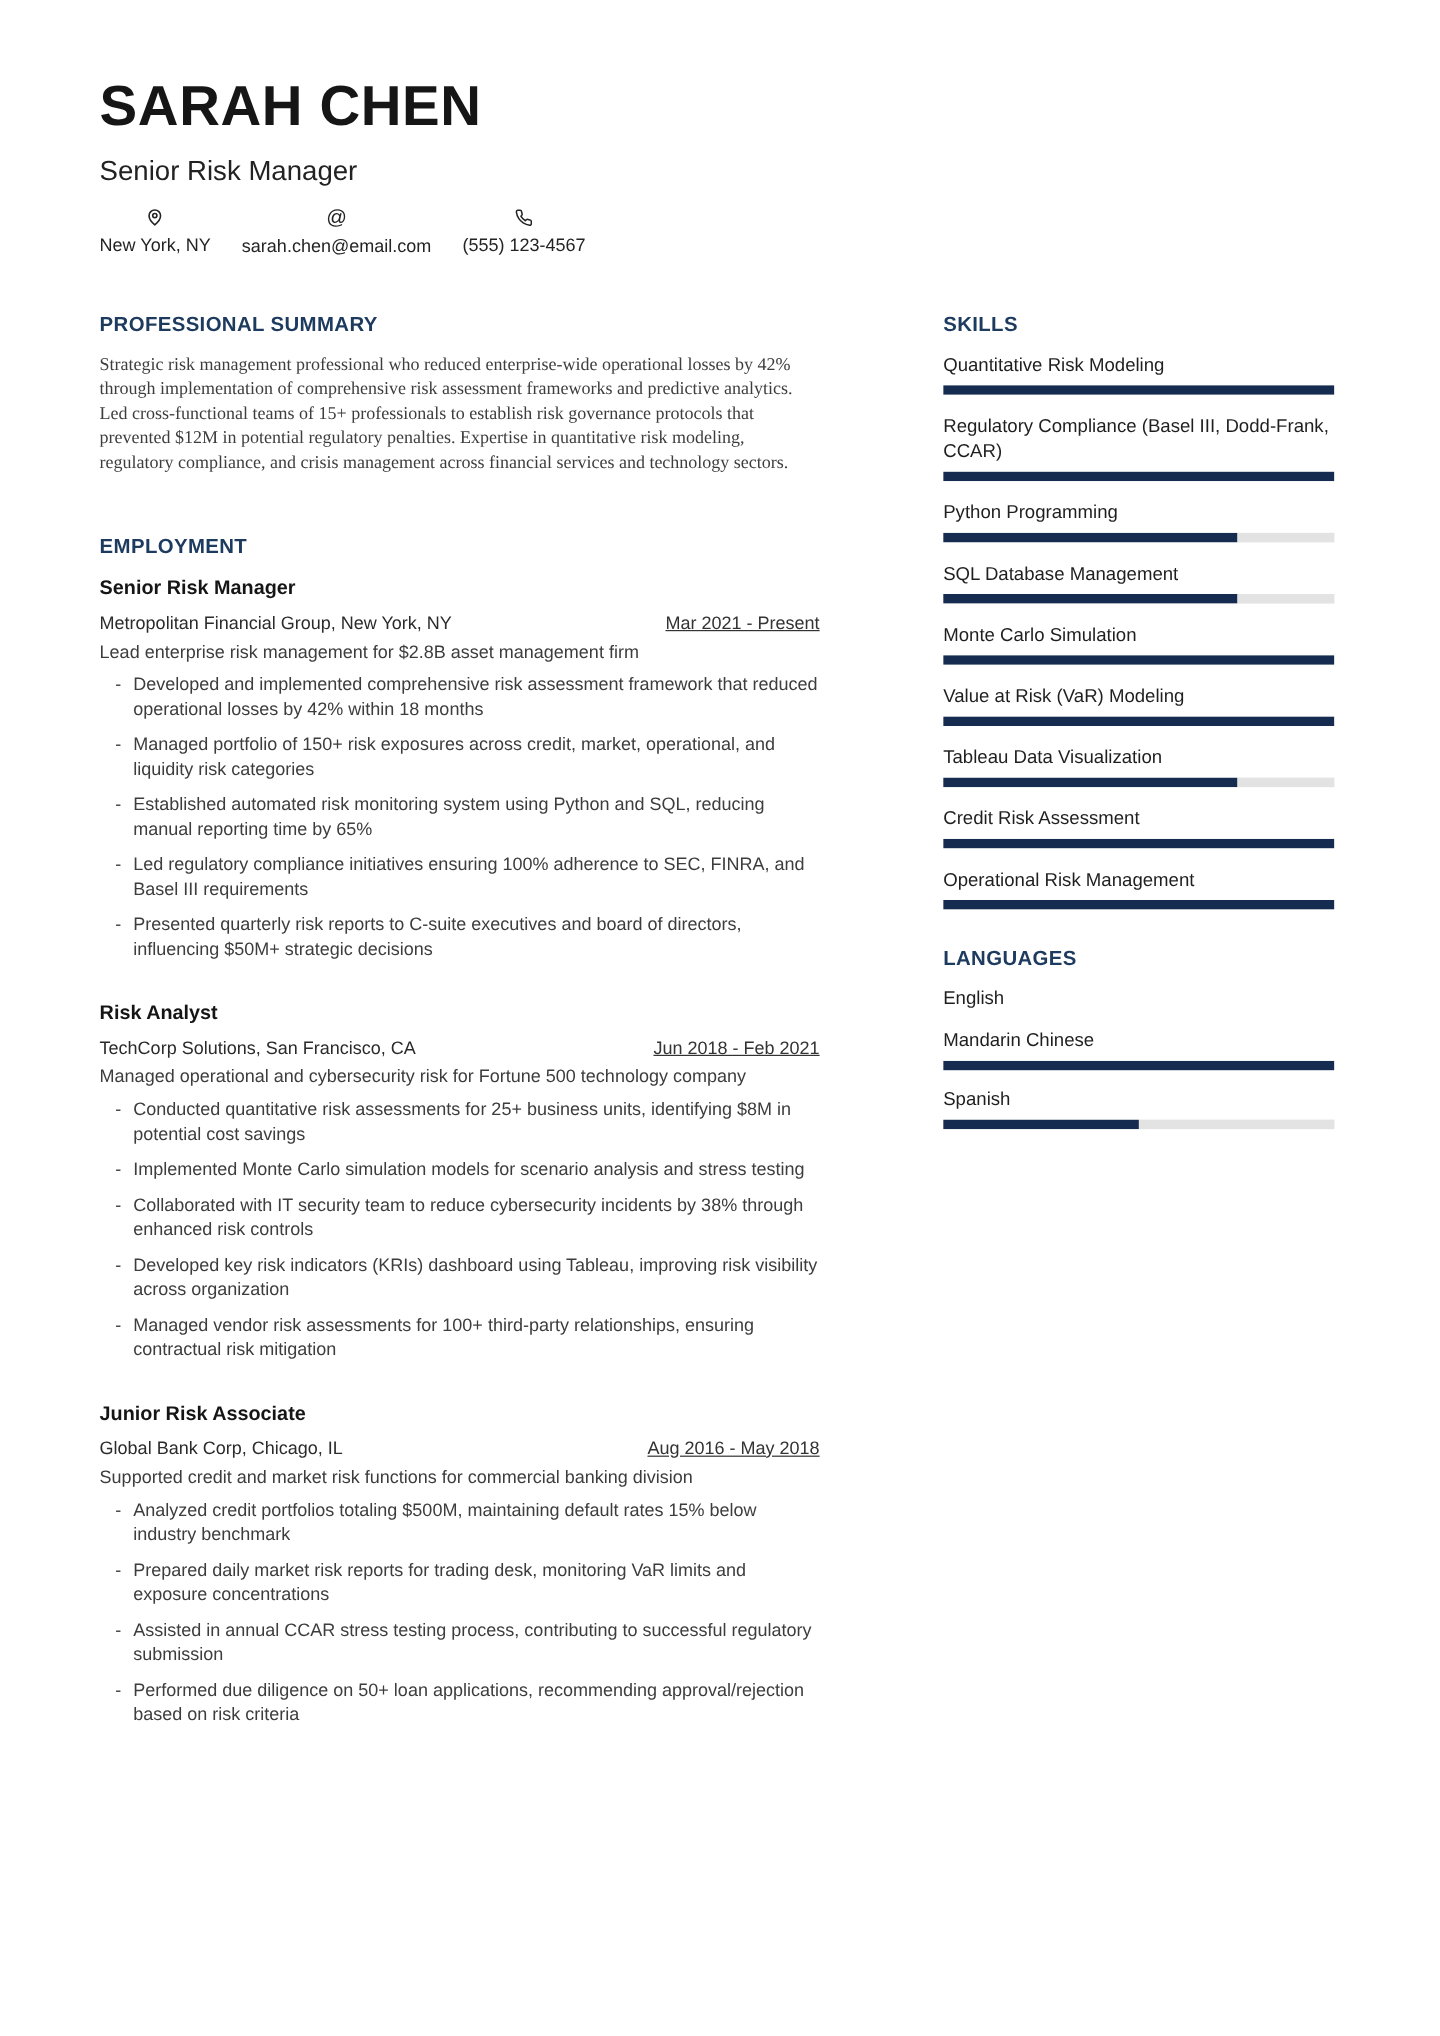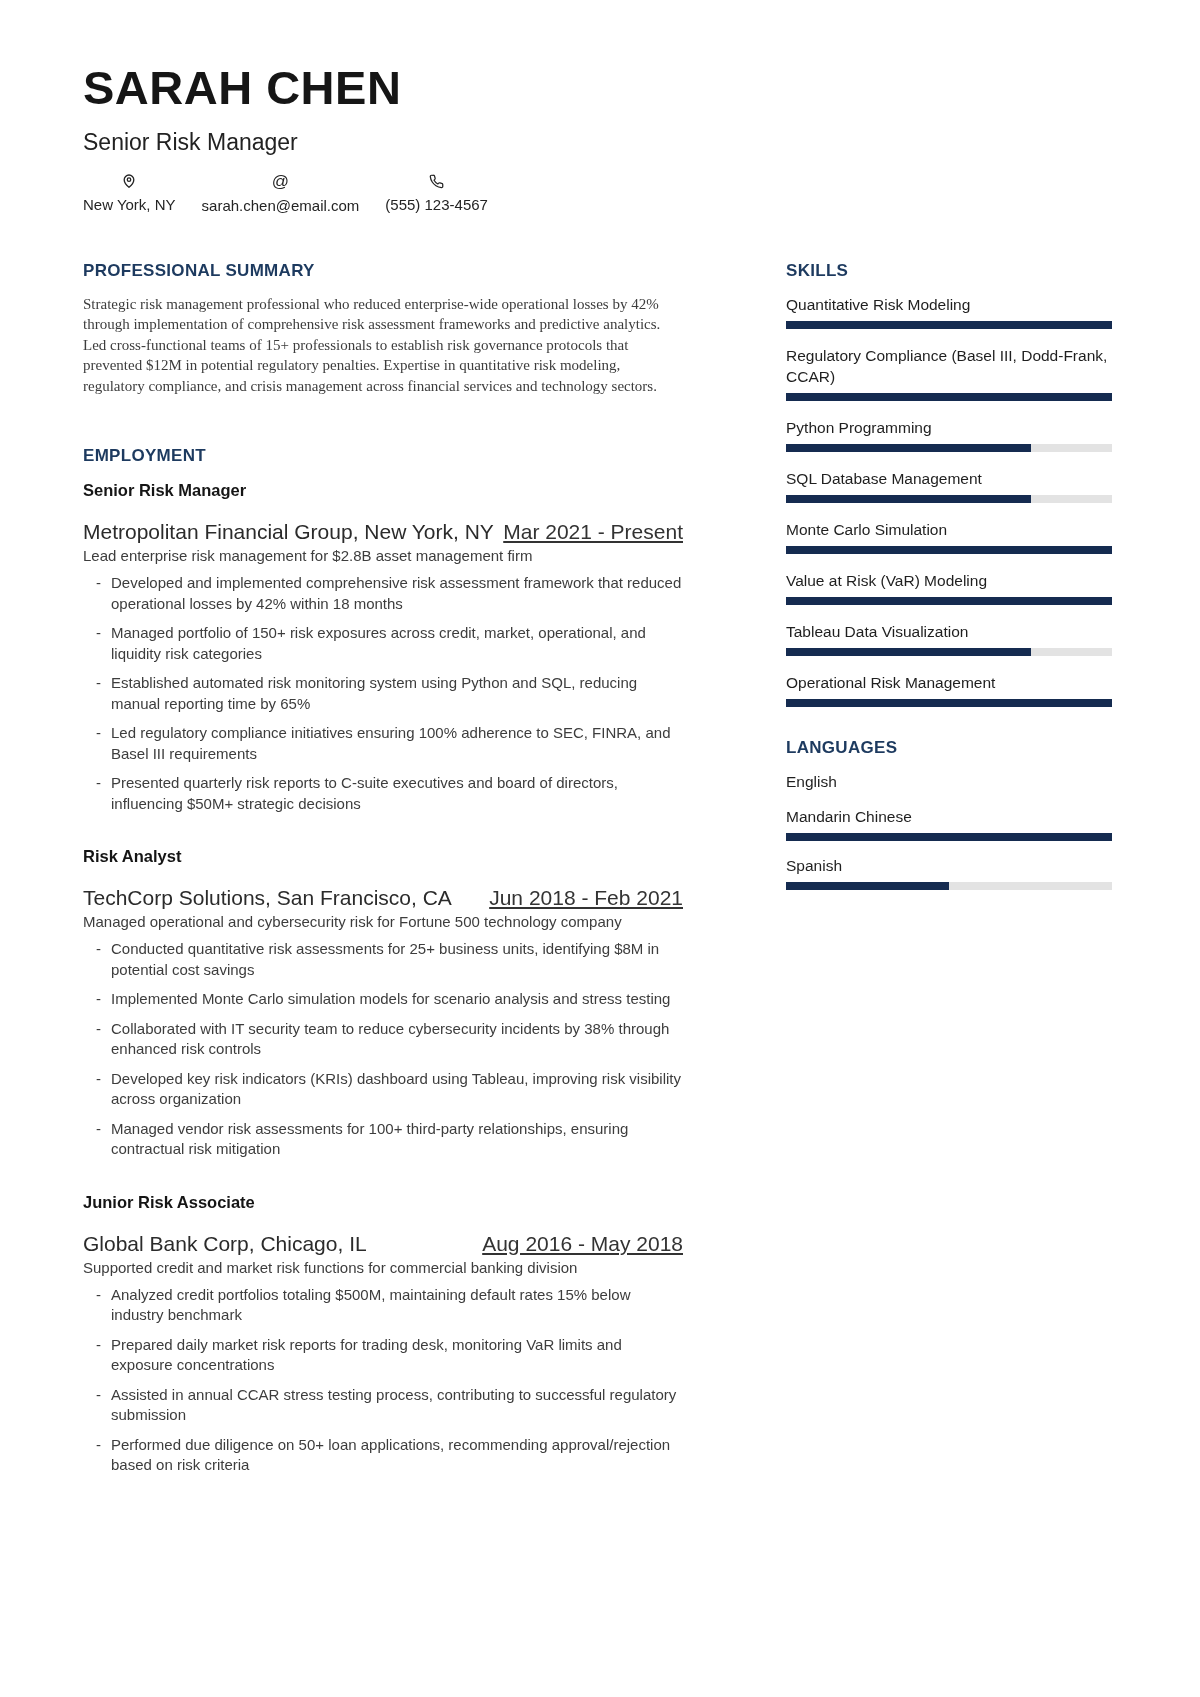--- a/index.html
+++ b/index.html
@@ -38,21 +38,21 @@
     margin:0 0 13px 0;font-size:17px;font-weight:700;color:var(--navy);
     letter-spacing:.3px;
   }
   
   .summary-text{margin:0;font-size:15px;line-height:20.5px;color:var(--text);font-family:Liberation Serif, serif;}
   
   .employment{margin-top:50px;}
   .job{margin-bottom:31px;}
   .job:last-child{margin-bottom:0;}
   .job-title{margin:0;font-size:16.5px;font-weight:700;color:#151515;line-height:22px;}
-  .job-meta{display:flex;justify-content:space-between;align-items:baseline;margin-top:20px;font-size:21px;color:#2b2b2b;line-height:21px;}
+  .job-meta{display:flex;justify-content:space-between;align-items:baseline;margin-top:8px;font-size:15px;color:#2b2b2b;line-height:21px;}
   .job-dates{white-space:nowrap;color:#333333;text-decoration:underline;}
   .job-summary{margin-top:3px;font-size:15px;color:var(--text);line-height:21px;}
   .job-bullets{list-style:none;margin:7px 0 0 0;padding:0;}
   .bullet{display:flex;margin:0 0 9px 13px;font-size:15px;line-height:20.5px;color:var(--text);}
   .bullet:last-child{margin-bottom:0;}
   .dash{flex:0 0 15px;}
   .bullet-text{flex:1;}
   
   .skill{margin-bottom:16px;}
   .skill-label{font-size:15.5px;line-height:21px;color:#1f1f1f;}
@@ -250,20 +250,26 @@
     </div>
   </div>
 
   <div class="skill">
     <div class="skill-label">Tableau Data Visualization</div>
     <div class="skill-bar">
       <div class="skill-fill" style="width: 75%;"></div>
     </div>
   </div>
 
+  <div class="skill">
+    <div class="skill-label">Credit Risk Assessment</div>
+    <div class="skill-bar">
+      <div class="skill-fill" style="width: 100%;"></div>
+    </div>
+  </div>
 
   <div class="skill">
     <div class="skill-label">Operational Risk Management</div>
     <div class="skill-bar">
       <div class="skill-fill" style="width: 100%;"></div>
     </div>
   </div>
 
 </div>
       </section>

